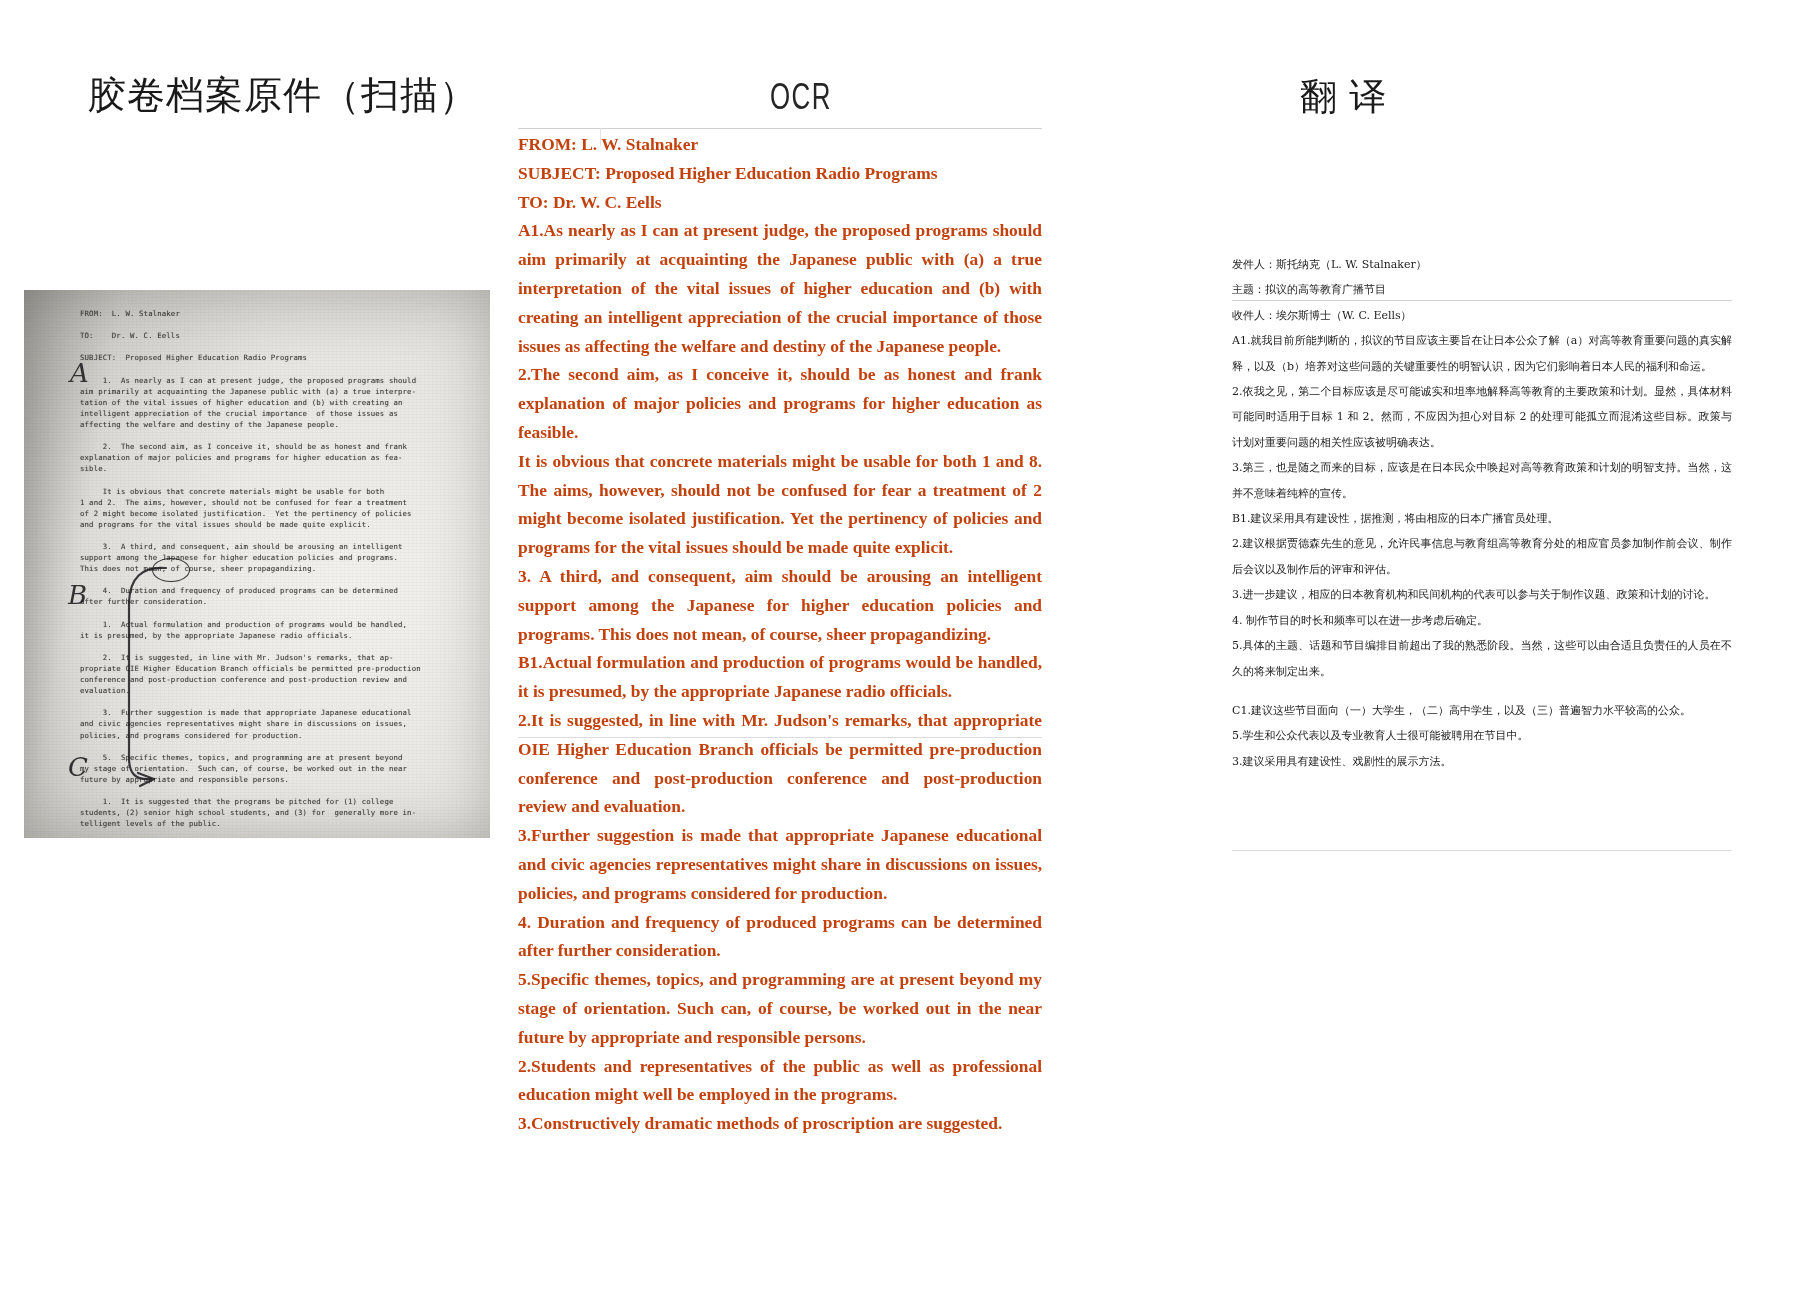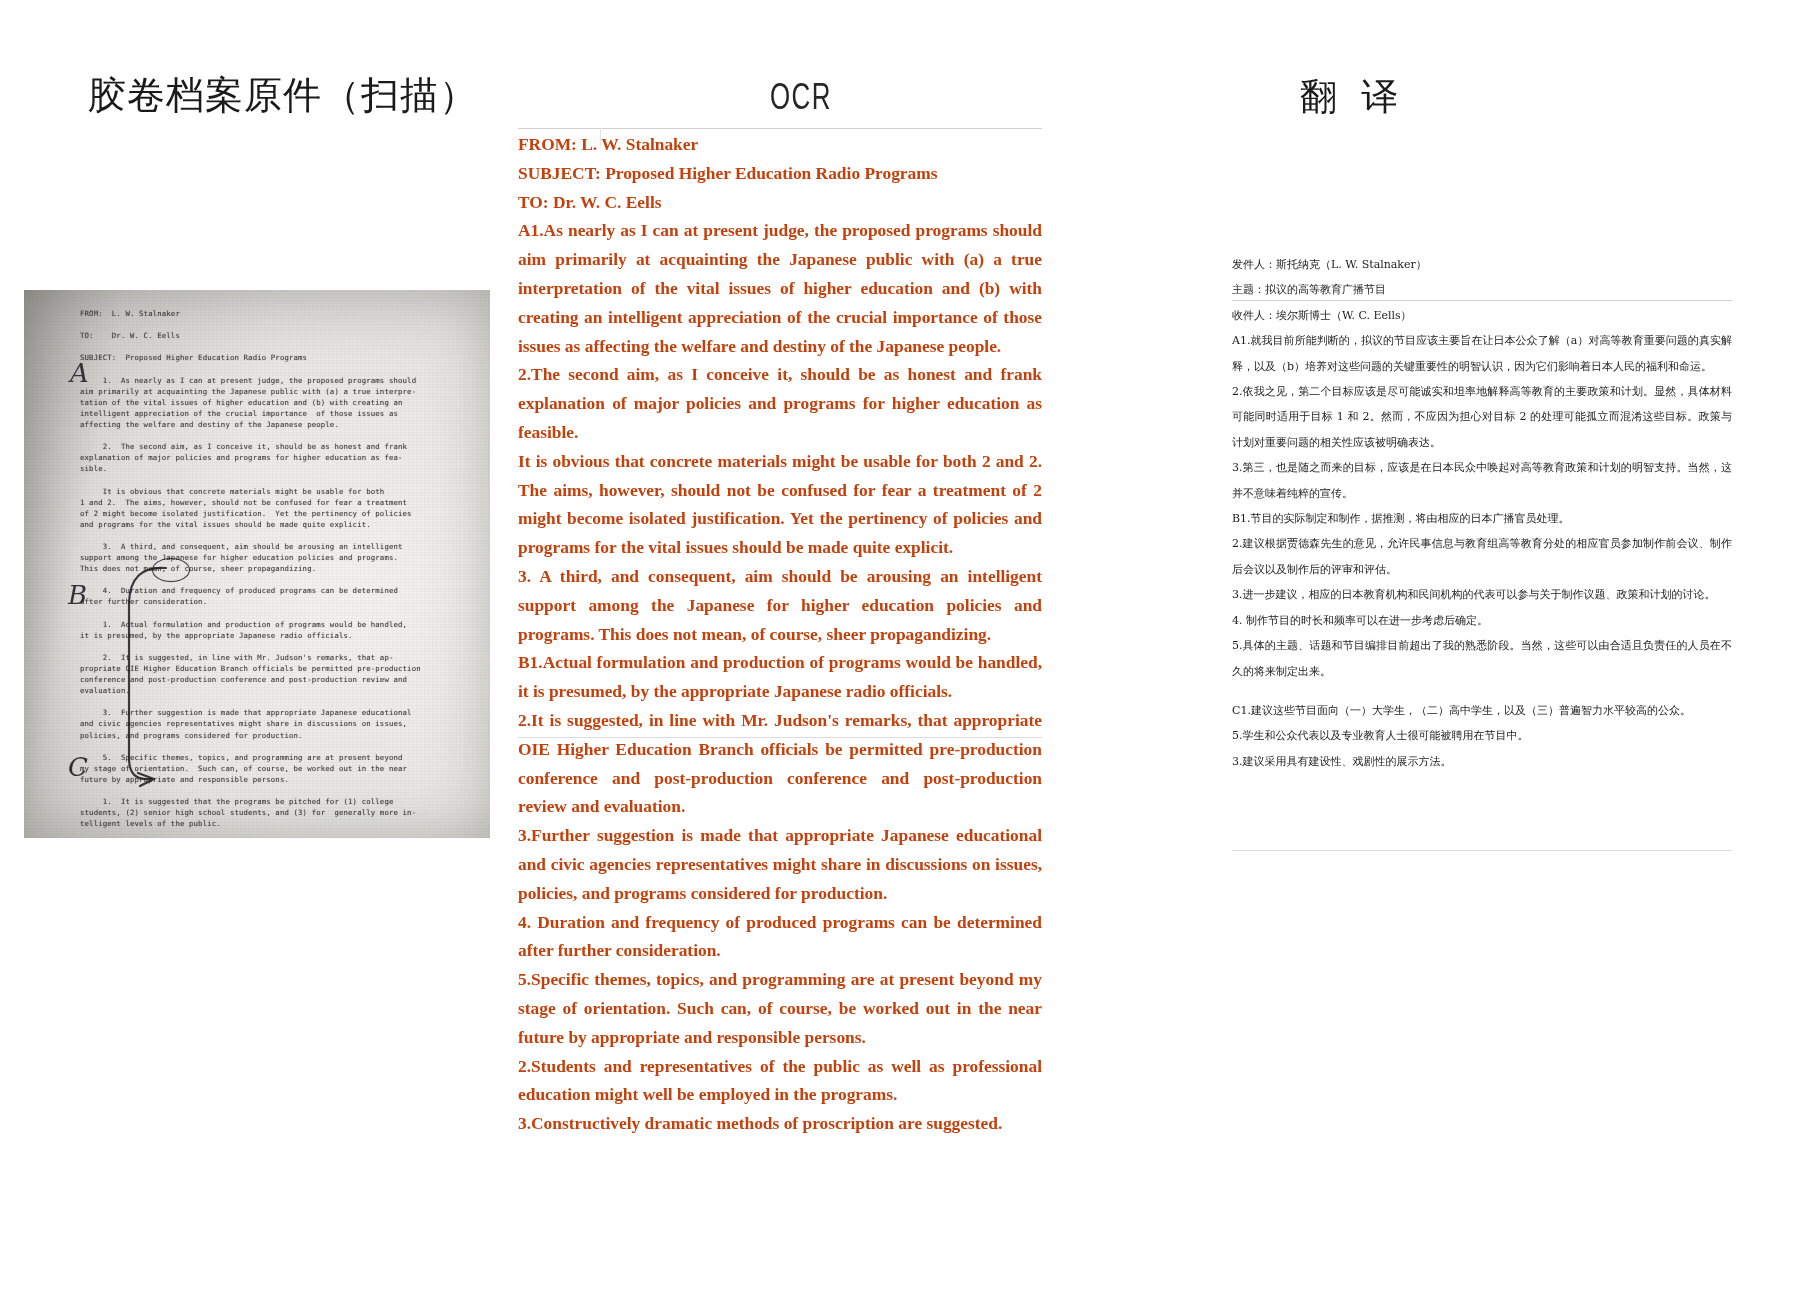--- a/index.html
+++ b/index.html
@@ -36,21 +36,21 @@
     font-size: 36px;
     font-weight: 400;
     transform: scaleX(0.72);
     transform-origin: left top;
     letter-spacing: 2px;
     color: #262626;
   }
   #hdr-trans {
     left: 1300px;
     top: 72px;
-    font-family: Liberation Mono, monospace;
+    font-family: Liberation Sans, sans-serif;
     font-size: 37px;
     letter-spacing: 1px;
   }
 
   
   #scan-wrap {
     position: absolute;
     left: 24px;
     top: 290px;
     width: 466px;
@@ -251,39 +251,39 @@
   <div id="scan-noise"></div>
   <div id="scan-vignette"></div>
 </div>
 
 <div id="ocr-col">
   <p class="nojust">FROM: L. W. Stalnaker</p>
   <p class="nojust">SUBJECT: Proposed Higher Education Radio Programs</p>
   <p class="nojust">TO: Dr. W. C. Eells</p>
   <p>A1.As nearly as I can at present judge, the proposed programs should aim primarily at acquainting the Japanese public with (a) a true interpretation of the vital issues of higher education and (b) with creating an intelligent appreciation of the crucial importance of those issues as affecting the welfare and destiny of the Japanese people.</p>
   <p>2.The second aim, as I conceive it, should be as honest and frank explanation of major policies and programs for higher education as feasible.</p>
-  <p>It is obvious that concrete materials might be usable for both 2 and 2. The aims, however, should not be confused for fear a treatment of 2 might become isolated justification. Yet the pertinency of policies and programs for the vital issues should be made quite explicit.</p>
+  <p>It is obvious that concrete materials might be usable for both 1 and 8. The aims, however, should not be confused for fear a treatment of 2 might become isolated justification. Yet the pertinency of policies and programs for the vital issues should be made quite explicit.</p>
   <p>3.  A third, and consequent, aim should be arousing an intelligent support among the Japanese for higher education policies and programs. This does not mean, of course, sheer propagandizing.</p>
   <p>B1.Actual formulation and production of programs would be handled, it is presumed, by the appropriate Japanese radio officials.</p>
   <p>2.It is suggested, in line with Mr. Judson's remarks, that appropriate OIE Higher Education Branch officials be permitted pre-production conference and post-production conference and post-production review and evaluation.</p>
   <p>3.Further suggestion is made that appropriate Japanese educational and civic agencies representatives might share in discussions on issues, policies, and programs considered for production.</p>
   <p>4. Duration and frequency of produced programs can be determined after further consideration.</p>
   <p>5.Specific themes, topics, and programming are at present beyond my stage of orientation. Such can, of course, be worked out in the near future by appropriate and responsible persons.</p>
   <p>2.Students and representatives of the public as well as professional education might well be employed in the programs.</p>
   <p class="nojust">3.Constructively dramatic methods of proscription are suggested.</p>
 </div>
 
 <div id="trans-col">
   <p class="nojust">发件人：斯托纳克（L. W. Stalnaker）</p>
   <p class="nojust">主题：拟议的高等教育广播节目</p>
   <p class="nojust">收件人：埃尔斯博士（W. C. Eells）</p>
   <p>A1.就我目前所能判断的，拟议的节目应该主要旨在让日本公众了解（a）对高等教育重要问题的真实解释，以及（b）培养对这些问题的关键重要性的明智认识，因为它们影响着日本人民的福利和命运。</p>
   <p>2.依我之见，第二个目标应该是尽可能诚实和坦率地解释高等教育的主要政策和计划。显然，具体材料可能同时适用于目标 1 和 2。然而，不应因为担心对目标 2 的处理可能孤立而混淆这些目标。政策与计划对重要问题的相关性应该被明确表达。</p>
   <p>3.第三，也是随之而来的目标，应该是在日本民众中唤起对高等教育政策和计划的明智支持。当然，这并不意味着纯粹的宣传。</p>
-  <p class="nojust">B1.节目的实际制定和制作，据推测，将由相应的日本广播官员处理。</p>
+  <p class="nojust">B1.建议采用具有建设性，据推测，将由相应的日本广播官员处理。</p>
   <p>2.建议根据贾德森先生的意见，允许民事信息与教育组高等教育分处的相应官员参加制作前会议、制作后会议以及制作后的评审和评估。</p>
   <p>3.进一步建议，相应的日本教育机构和民间机构的代表可以参与关于制作议题、政策和计划的讨论。</p>
   <p class="nojust">4. 制作节目的时长和频率可以在进一步考虑后确定。</p>
   <p>5.具体的主题、话题和节目编排目前超出了我的熟悉阶段。当然，这些可以由合适且负责任的人员在不久的将来制定出来。</p>
   <div class="gap"></div>
   <p>C1.建议这些节目面向（一）大学生，（二）高中学生，以及（三）普遍智力水平较高的公众。</p>
   <p class="nojust">5.学生和公众代表以及专业教育人士很可能被聘用在节目中。</p>
   <p class="nojust">3.建议采用具有建设性、戏剧性的展示方法。</p>
 </div>
 

